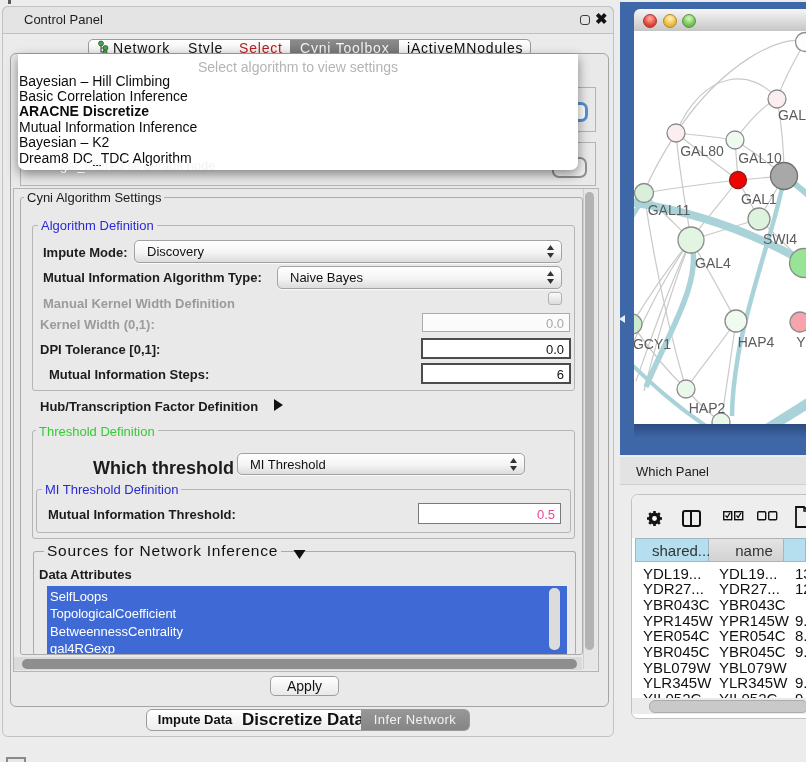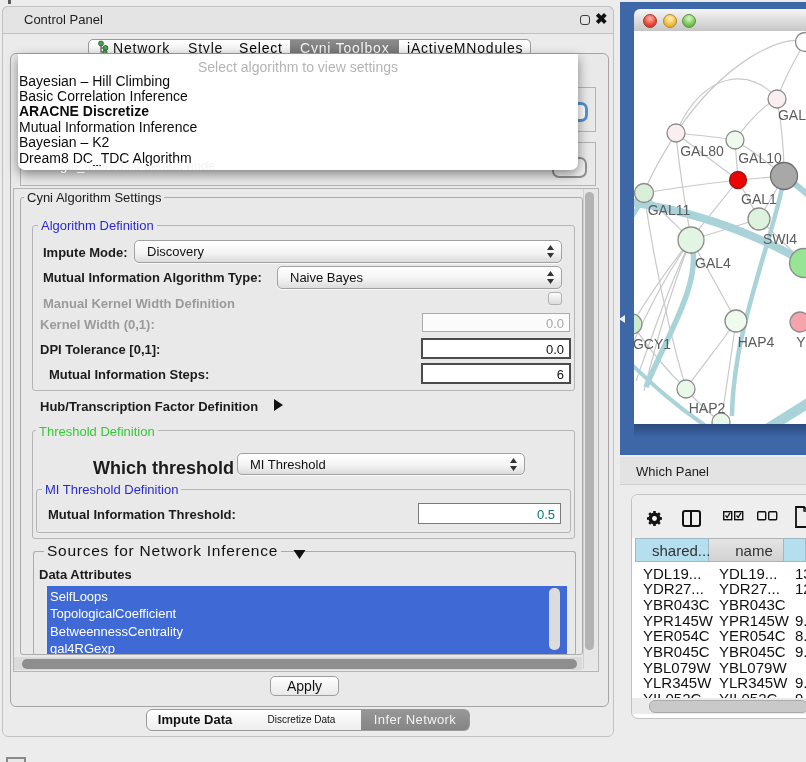--- a/index.html
+++ b/index.html
@@ -42,21 +42,21 @@
   <div class="abs" style="left:311px;top:0;width:131px;height:15px;border:1px solid #999;border-left:none;
       border-radius:0 5px 5px 0;background:linear-gradient(#ffffff,#ededed);"></div>
   <svg class="abs" style="left:9px;top:1px;" width="14" height="14" viewBox="0 0 14 14">
     <path d="M4 4 L4 12 L7 12 M4 8 L7 8" stroke="#555" stroke-width="1.2" fill="none"></path>
     <circle cx="4" cy="3.5" r="2.4" fill="#4aa34f" stroke="#2c6b31"></circle>
     <circle cx="8.5" cy="8" r="2.4" fill="#4aa34f" stroke="#2c6b31"></circle>
     <circle cx="8" cy="12" r="2" fill="#4aa34f" stroke="#2c6b31"></circle>
   </svg>
   <div class="abs" style="left:25px;top:0.5px;font-size:14px;letter-spacing:0.8px;color:#111;">Network</div>
   <div class="abs" style="left:100px;top:0.5px;font-size:14px;letter-spacing:0.8px;color:#111;">Style</div>
-  <div class="abs" style="left:151px;top:0.5px;font-size:14px;letter-spacing:0.8px;color:#000000;">Select</div>
+  <div class="abs" style="left:151px;top:0.5px;font-size:14px;letter-spacing:0.8px;color:#b91c1c;">Select</div>
   <div class="abs" style="left:212px;top:0.5px;font-size:14px;letter-spacing:0.8px;color:#f4f4f4;">Cyni Toolbox</div>
   <div class="abs" style="left:319px;top:0.5px;font-size:14px;letter-spacing:0.8px;color:#111;">jActiveMNodules</div>
 </div>
 
 <div class="abs" style="left:10px;top:53px;width:597px;height:652px;background:#e9e9e9;
      border:1px solid #a5a5a5;border-radius:6px;"></div>
 
 <div class="abs" style="left:20px;top:87px;width:574px;height:43px;border:1px solid #b3b3b3;"></div>
 <div class="abs" style="left:555px;top:102px;width:27px;height:14px;border:3px solid #5592d2;
      border-radius:7px;background:#fff;"></div>
@@ -122,21 +122,21 @@
   <svg width="9" height="15" viewBox="0 0 9 15">
       <path d="M4.5 1 L8 6 L1 6 Z" fill="#333"></path>
       <path d="M4.5 14 L8 9 L1 9 Z" fill="#333"></path>
     </svg>
 </div>
 
 <div class="fs" style="left:36px;top:489px;width:533px;height:42px;border-color:#b5b5b5;"></div>
 <div class="leg" style="left:42px;top:482px;color:#2a2ad4;">MI Threshold Definition</div>
 <div class="abs b13" style="left:48px;top:507px;">Mutual Information Threshold:</div>
 <div class="inp" style="left:418px;top:503px;width:141px;height:19px;border:1.5px solid #7a7a7a;">
-  <span style="color:#0f766e;top:3px;">0.5</span>
+  <span style="color:#ec4899;top:3px;">0.5</span>
   </div>
 
 <div class="fs" style="left:33px;top:551px;width:541px;height:103px;border-bottom:none;"></div>
 <div class="leg" style="left:44px;top:542px;color:#111;font-size:15.5px;letter-spacing:0.75px;">Sources for Network Inference</div>
 <svg class="abs" style="left:292px;top:548px;" width="15" height="12" viewBox="0 0 14 12">
   <path d="M1 2 L13 2 L7 11 Z" fill="#111"></path>
   </svg>
 <div class="abs b13" style="left:39px;top:567px;">Data Attributes</div>
 <div class="abs" style="left:47px;top:586px;width:520px;height:68px;background:#3f6ad5;overflow:hidden;">
   <div style="color:#fff;font-size:13px;line-height:17.3px;padding:2px 0 0 3px;">
@@ -145,21 +145,21 @@
 <div class="abs" style="left:549px;top:588px;width:11px;height:62px;background:#dcdcdc;border-radius:5px;"></div>
 
 <div class="abs" style="left:270px;top:676px;width:67px;height:18px;border:1px solid #9e9e9e;border-radius:5px;
      background:linear-gradient(#ffffff,#e9e9e9);text-align:center;font-size:14px;color:#111;line-height:18px;">Apply</div>
 
 <div class="abs" style="left:146px;top:709px;width:96px;height:20px;border:1px solid #9b9b9b;
      border-radius:6px 0 0 6px;background:linear-gradient(#ffffff,#ededed);
      text-align:center;font-size:13px;font-weight:bold;line-height:20px;color:#111;">Impute Data</div>
 <div class="abs" style="left:242px;top:709px;width:119px;height:20px;border:1px solid #9b9b9b;border-left:none;
      background:linear-gradient(#ffffff,#ededed);
-     text-align:center;font-size:10px;font-weight:normal;line-height:20px;color:#111;">Discretize Data</div>
+     text-align:center;font-size:17px;font-weight:bold;line-height:20px;color:#111;">Discretize Data</div>
 <div class="abs" style="left:361px;top:709px;width:108px;height:20px;border:1px solid #9b9b9b;border-left:none;
      border-radius:0 6px 6px 0;background:linear-gradient(#979797,#858585);
      text-align:center;font-size:13px;letter-spacing:0.4px;line-height:20px;color:#f2f2f2;">Infer Network</div>
 
 <div class="abs" style="left:18px;top:54px;width:560px;height:116px;background:#fff;
      border-radius:0 0 7px 7px;box-shadow:0 4px 12px rgba(0,0,0,.45);"></div>
 <div class="abs" style="left:18px;top:58.5px;width:560px;text-align:center;font-size:14px;color:#b4b4b4;">Select algorithm to view settings</div>
 <div class="abs" style="left:19px;top:73.5px;font-size:14px;color:#0c0c0c;line-height:15.45px;">
   Bayesian – Hill Climbing<br>
   Basic Correlation Inference<br>

